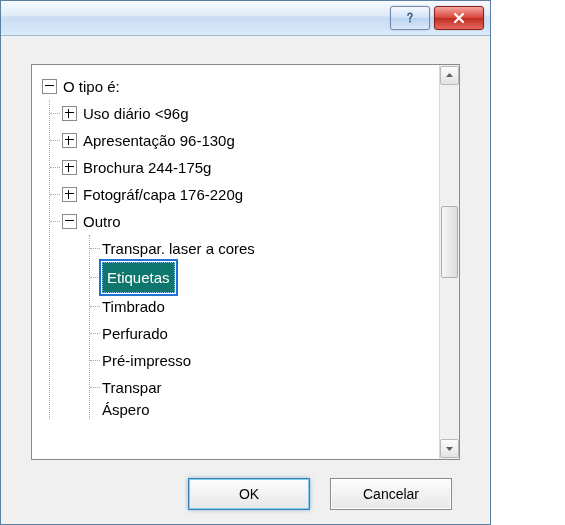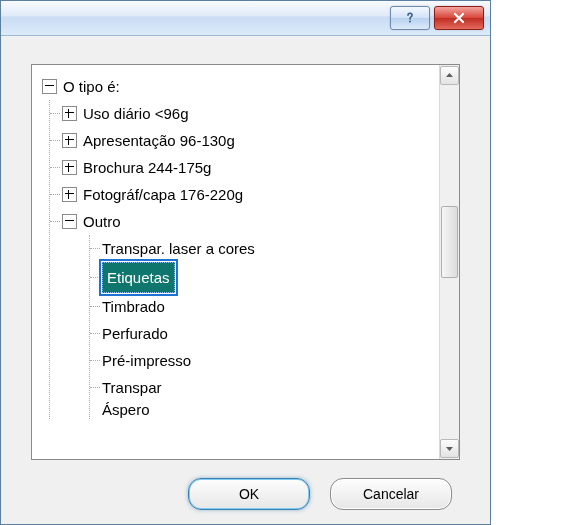--- a/index.html
+++ b/index.html
@@ -159,21 +159,21 @@
   .button-row {
     display:flex;
     justify-content:flex-end;
     gap: 20px;
     padding: 18px 8px 0 0;
   }
   .btn {
     min-width: 120px;
     height: 30px;
     border: 1px solid #8b8b8b;
-    border-radius: 13px;
+    border-radius: 0;
     background: linear-gradient(to bottom,#fdfdfd,#e7e7e7);
     font-family: inherit;
     font-size: 14px;
     display:flex;
     align-items:center;
     justify-content:center;
     box-shadow: 0 0 0 1px #fff inset;
   }
   .btn.default {
     border-color:#3c7fb1;

